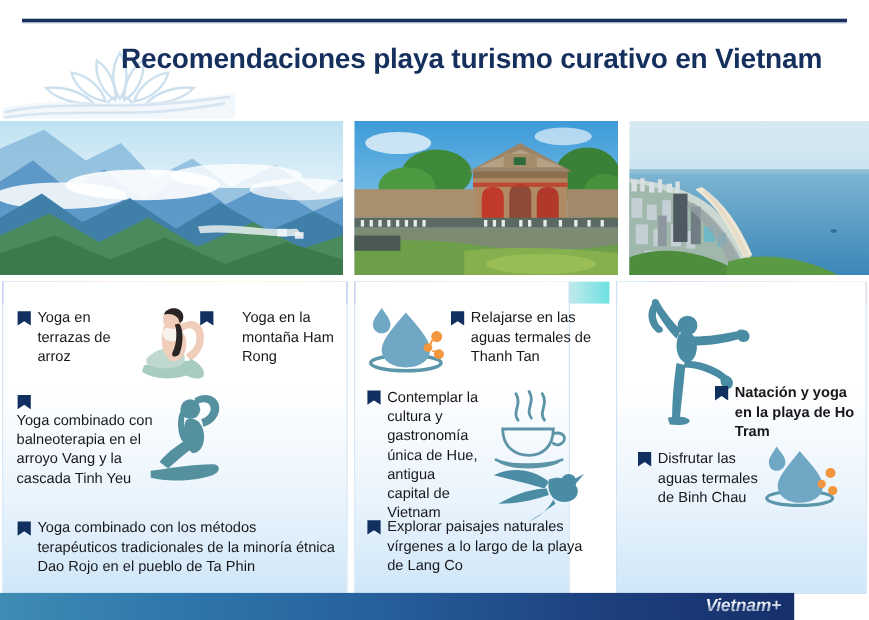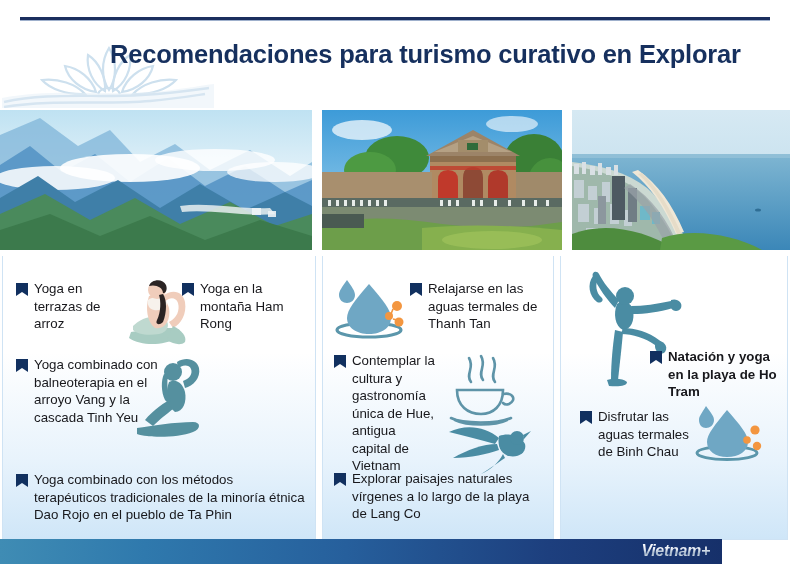--- a/index.html
+++ b/index.html
@@ -40,21 +40,21 @@
   .photo .scene { position: absolute; inset: 0; }
 
   
   .col {
     position: absolute; top: 256px;
     background: linear-gradient(to bottom, #ffffff 0%, #ffffff 34%, #e8f3fc 72%, #cfe6f8 100%);
     border: 1px solid #cfe3f4;
     border-top: none;
   }
   .col-1 { left: 2px;   width: 314px; height: 284px; }
-  .col-2 { left: 322px; width: 232px; height: 284px; }
+  .col-2 { left: 322px; width: 196px; height: 284px; }
   .col-3 { left: 560px; width: 228px; height: 284px; }
 
   .col-header {
     position: absolute; top: 256px; height: 20px;
     display: flex; align-items: center; justify-content: center;
   }
   .col-header span {
     font-size: 13.5px; font-weight: bold; color: #1a1a1a; letter-spacing: 0.1px;
   }
   .hdr-1 { left: 2px;   width: 314px;
@@ -106,21 +106,21 @@
         <path d="M96 66 C 99 58, 115 58, 118 66"></path>
       </g>
       <g fill="none" stroke="#c2d8e8" stroke-width="2.4">
         <path d="M2 74 C 46 64, 92 70, 140 67 C 170 65, 192 62, 207 60"></path>
         <path d="M2 79 C 52 71, 100 77, 148 73 C 172 71, 190 68, 203 66"></path>
       </g>
       <path d="M0 70 C 50 60, 100 68, 150 64 C 175 62, 196 58, 212 56 L212 80 L0 80 Z" fill="#e7f1f8" opacity="0.55"></path>
     </svg>
   </div>
 
-  <div class="title">Recomendaciones para turismo curativo en Explorar</div>
+  <div class="title">Recomendaciones playa turismo curativo en Vietnam</div>
 
   <div class="photos">
 
     <div class="photo photo-1">
       <svg class="scene" viewBox="0 0 312 140" preserveAspectRatio="none">
         <defs>
           <linearGradient id="sky1" x1="0" y1="0" x2="0" y2="1">
             <stop offset="0%" stop-color="#bfe2f2"></stop>
               <stop offset="55%" stop-color="#e9f4fa"></stop>
             <stop offset="100%" stop-color="#f6fbfd"></stop>
@@ -308,28 +308,28 @@
       </svg>
     </div>
 
     <div class="item" style="left:12px; top:24px; width:102px;">
       <svg class="bm" viewBox="0 0 14 15">
         <path d="M1 1 H13 V14 L7 10 L1 14 Z" fill="#11305f"></path>
       </svg>
       <span class="itext">Yoga en terrazas de arroz</span>
     </div>
 
-    <div class="item" style="left:178px; top:24px; width:124px;">
+    <div class="item" style="left:178px; top:24px; width:124px;gap:20px;">
       <svg class="bm" viewBox="0 0 14 15">
         <path d="M1 1 H13 V14 L7 10 L1 14 Z" fill="#11305f"></path>
       </svg>
       <span class="itext">Yoga en la montaña Ham Rong</span>
     </div>
 
-    <div class="item" style="left:12px; top:100px; width:148px;">
+    <div class="item" style="left:12px; top:100px; width:148px;flex-direction:column;">
       <svg class="bm" viewBox="0 0 14 15">
         <path d="M1 1 H13 V14 L7 10 L1 14 Z" fill="#11305f"></path>
       </svg>
       <span class="itext">Yoga combinado con balneoterapia en el arroyo Vang y la cascada Tinh Yeu</span>
     </div>
 
 
     <div class="item" style="left:12px; top:215px; width:290px;">
       <svg class="bm" viewBox="0 0 14 15">
         <path d="M1 1 H13 V14 L7 10 L1 14 Z" fill="#11305f"></path>

